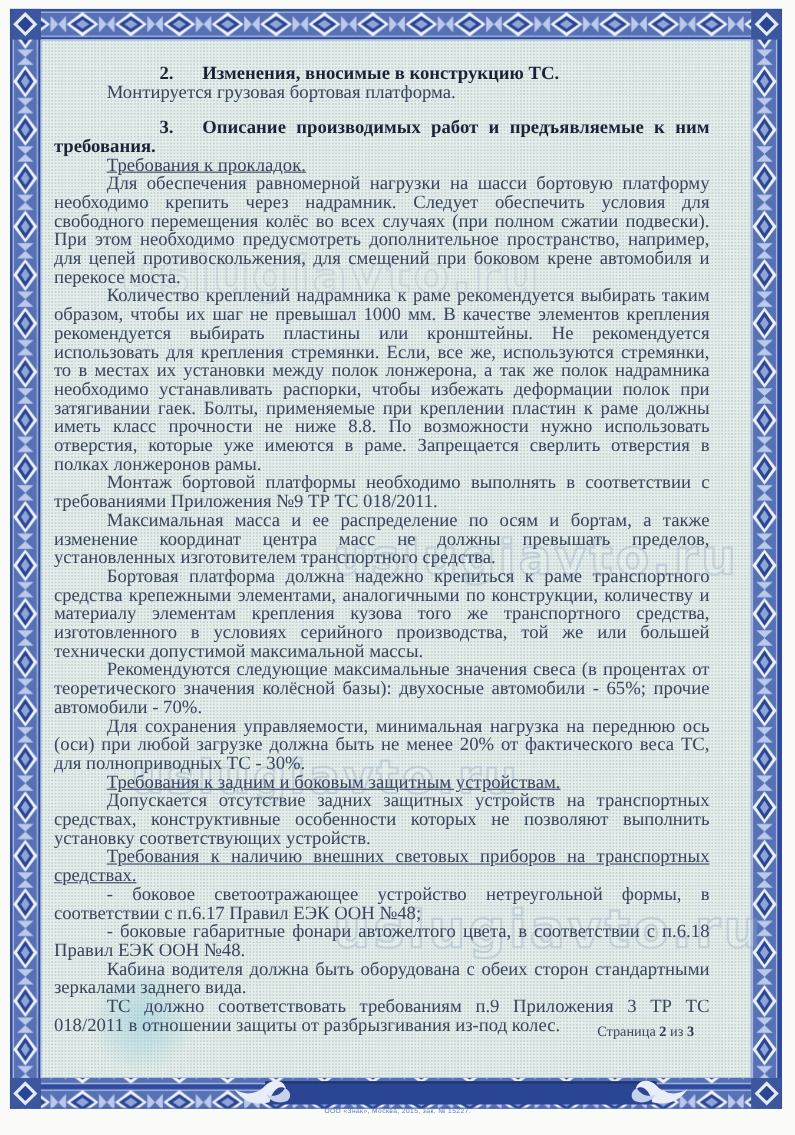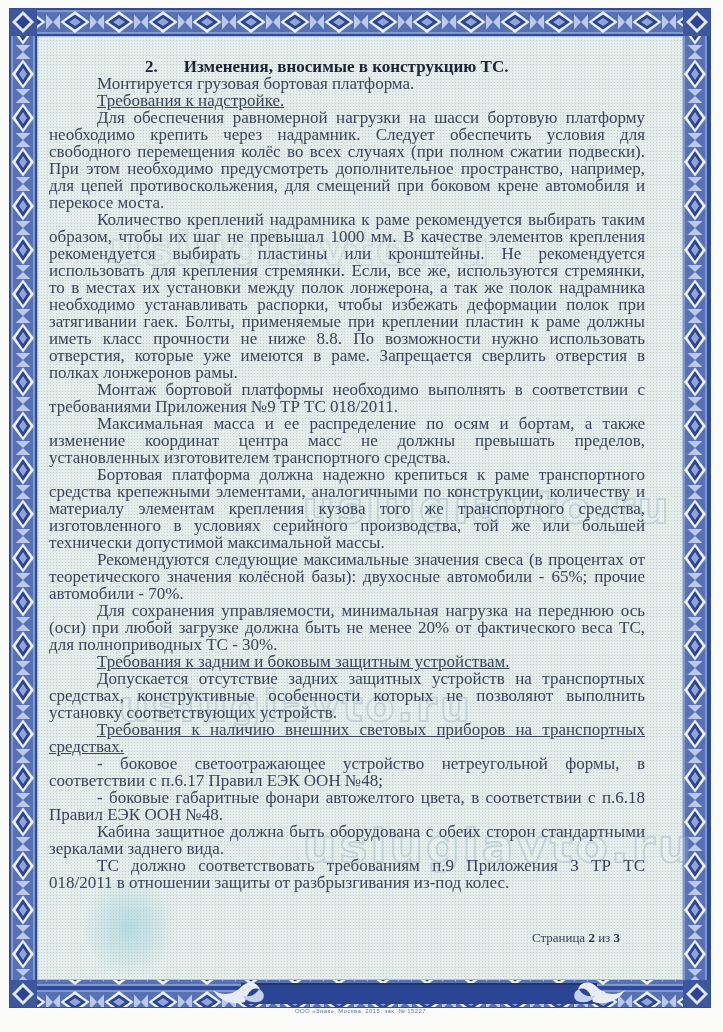--- a/index.html
+++ b/index.html
@@ -26,21 +26,21 @@
     text-align:justify;
   }
   .doc-body p{margin:0;}
   .par{text-indent:48px;}
   .par.sub{text-decoration:underline;}
   .sec-head{font-weight:bold;color:#1a2238;text-indent:48px;}
   .sec-head:not(:first-child){margin-top:15px;}
   .sec-num{display:inline-block;min-width:12px;}
   .sec-title{padding-left:26px;}
   .footer{
-    position:absolute;right:63px;bottom:34px;
+    position:absolute;right:52px;bottom:34px;
     font-size:13px;color:#39455e;
   }
   .footer b{font-weight:bold;color:#2c3854;}
   
   .wm{
     position:absolute;
     font-family:"DejaVu Sans","Liberation Sans",sans-serif;
     font-weight:bold;
     color:rgba(255,255,255,0.22);
     -webkit-text-stroke:2px rgba(128,154,190,0.55);
@@ -131,34 +131,35 @@
 
     <div class="wm wm1">uslugiavto.ru</div>
     <div class="wm wm2">uslugiavto.ru</div>
     <div class="wm wm3">uslugiavto.ru</div>
     <div class="wm wm4">uslugiavto.ru</div>
     <div class="stain"></div>
 
     <div class="doc-body">
         <p class="sec-head"><span class="sec-num">2.</span><span class="sec-title">Изменения, вносимые в конструкцию ТС.</span></p>
         <p class="par">Монтируется грузовая бортовая платформа.</p>
-        <p class="par sub">Требования к надстройке.</p>
+        <p class="sec-head"><span class="sec-num">3.</span><span class="sec-title">Описание производимых работ и предъявляемые к ним требования.</span></p>
+        <p class="par sub">Требования к прокладок.</p>
         <p class="par">Для обеспечения равномерной нагрузки на шасси бортовую платформу необходимо крепить через надрамник. Следует обеспечить условия для свободного перемещения колёс во всех случаях (при полном сжатии подвески). При этом необходимо предусмотреть дополнительное пространство, например, для цепей противоскольжения, для смещений при боковом крене автомобиля и перекосе моста.</p>
         <p class="par">Количество креплений надрамника к раме рекомендуется выбирать таким образом, чтобы их шаг не превышал 1000 мм. В качестве элементов крепления рекомендуется выбирать пластины или кронштейны. Не рекомендуется использовать для крепления стремянки. Если, все же, используются стремянки, то в местах их установки между полок лонжерона, а так же полок надрамника необходимо устанавливать распорки, чтобы избежать деформации полок при затягивании гаек. Болты, применяемые при креплении пластин к раме должны иметь класс прочности не ниже 8.8. По возможности нужно использовать отверстия, которые уже имеются в раме. Запрещается сверлить отверстия в полках лонжеронов рамы.</p>
         <p class="par">Монтаж бортовой платформы необходимо выполнять в соответствии с требованиями Приложения №9 ТР ТС 018/2011.</p>
         <p class="par">Максимальная масса и ее распределение по осям и бортам, а также изменение координат центра масс не должны превышать пределов, установленных изготовителем транспортного средства.</p>
         <p class="par">Бортовая платформа должна надежно крепиться к раме транспортного средства крепежными элементами, аналогичными по конструкции, количеству и материалу элементам крепления кузова того же транспортного средства, изготовленного в условиях серийного производства, той же или большей технически допустимой максимальной массы.</p>
         <p class="par">Рекомендуются следующие максимальные значения свеса (в процентах от теоретического значения колёсной базы): двухосные автомобили - 65%; прочие автомобили - 70%.</p>
         <p class="par">Для сохранения управляемости, минимальная нагрузка на переднюю ось (оси) при любой загрузке должна быть не менее 20% от фактического веса ТС, для полноприводных ТС - 30%.</p>
         <p class="par sub">Требования к задним и боковым защитным устройствам.</p>
         <p class="par">Допускается отсутствие задних защитных устройств на транспортных средствах, конструктивные особенности которых не позволяют выполнить установку соответствующих устройств.</p>
         <p class="par sub">Требования к наличию внешних световых приборов на транспортных средствах.</p>
         <p class="par">- боковое светоотражающее устройство нетреугольной формы, в соответствии с п.6.17 Правил ЕЭК ООН №48;</p>
         <p class="par">- боковые габаритные фонари автожелтого цвета, в соответствии с п.6.18 Правил ЕЭК ООН №48.</p>
-        <p class="par">Кабина защитное должна быть оборудована с обеих сторон стандартными зеркалами заднего вида.</p>
+        <p class="par">Кабина водителя должна быть оборудована с обеих сторон стандартными зеркалами заднего вида.</p>
         <p class="par">ТС должно соответствовать требованиям п.9 Приложения 3 ТР ТС 018/2011 в отношении защиты от разбрызгивания из-под колес.</p>
       </div>
 
     <div class="footer">
       <span>Страница</span>
       <b>2</b>
       <span>из</span>
       <b>3</b>
     </div>
   </div>

